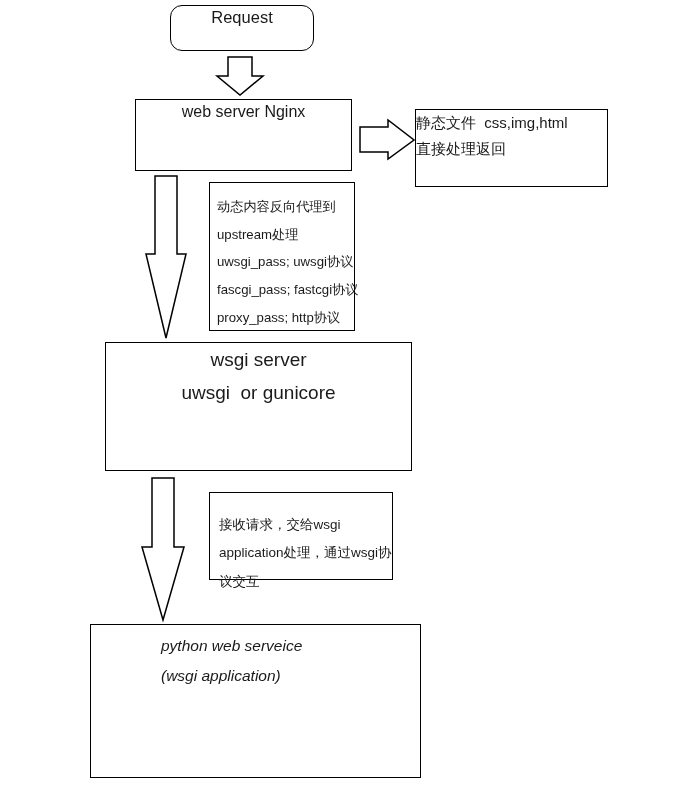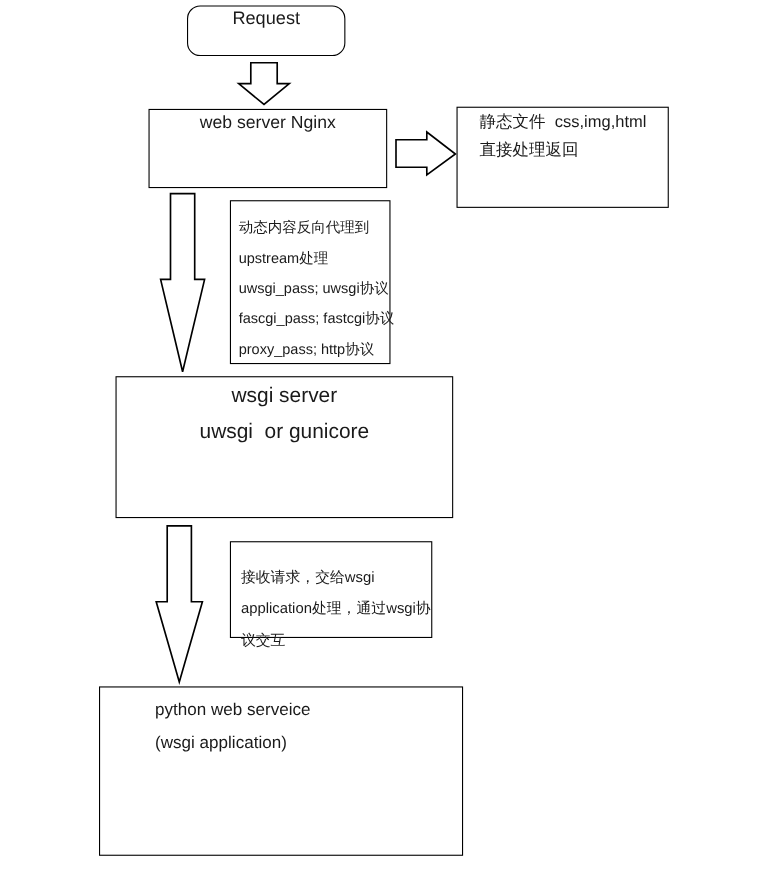--- a/index.html
+++ b/index.html
@@ -65,24 +65,24 @@
     height: 72px;
     align-items: center;
   }
   #node-nginx .node-line {
     font-size: 16px;
   }
 
   
   #node-static {
     left: 415px;
-    top: 97px;
+    top: 109px;
     width: 193px;
-    height: 92px;
-    padding-left: 20px;
+    height: 78px;
+    padding-left: 0;
     padding-right: 8px;
   }
   #node-static .node-line {
     font-size: 15px;
     line-height: 1.7;
   }
 
   
   #note-proxy {
     left: 209px;
@@ -123,22 +123,23 @@
     font-size: 13.5px;
     line-height: 2.1;
   }
 
   
   #node-python {
     left: 90px;
     top: 624px;
     width: 331px;
     height: 154px;
-    padding-left: 50px;
+    padding-left: 70px;
     padding-top: 6px;
+    font-style: italic;
   }
   #node-python .node-line {
     font-size: 15.5px;
     line-height: 1.95;
   }
 
   .arrow-layer {
     position: absolute;
     left: 0;
     top: 0;

